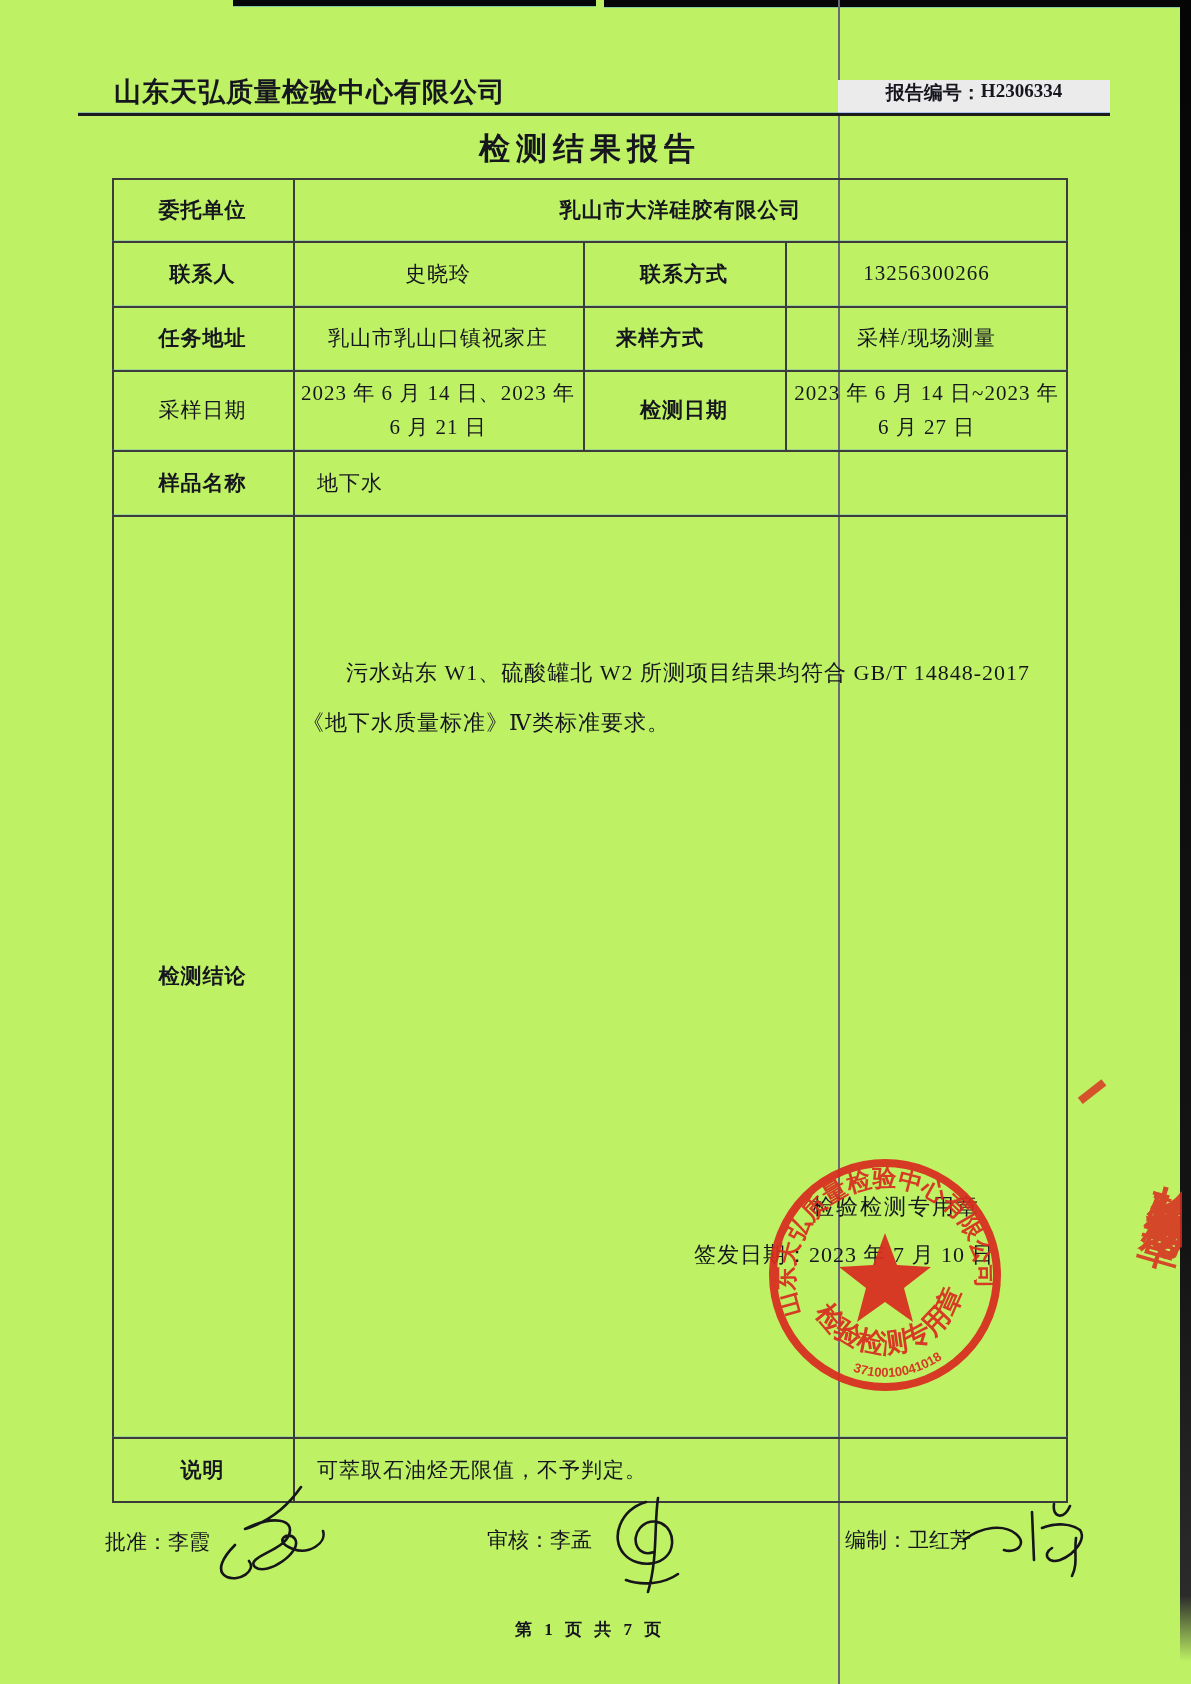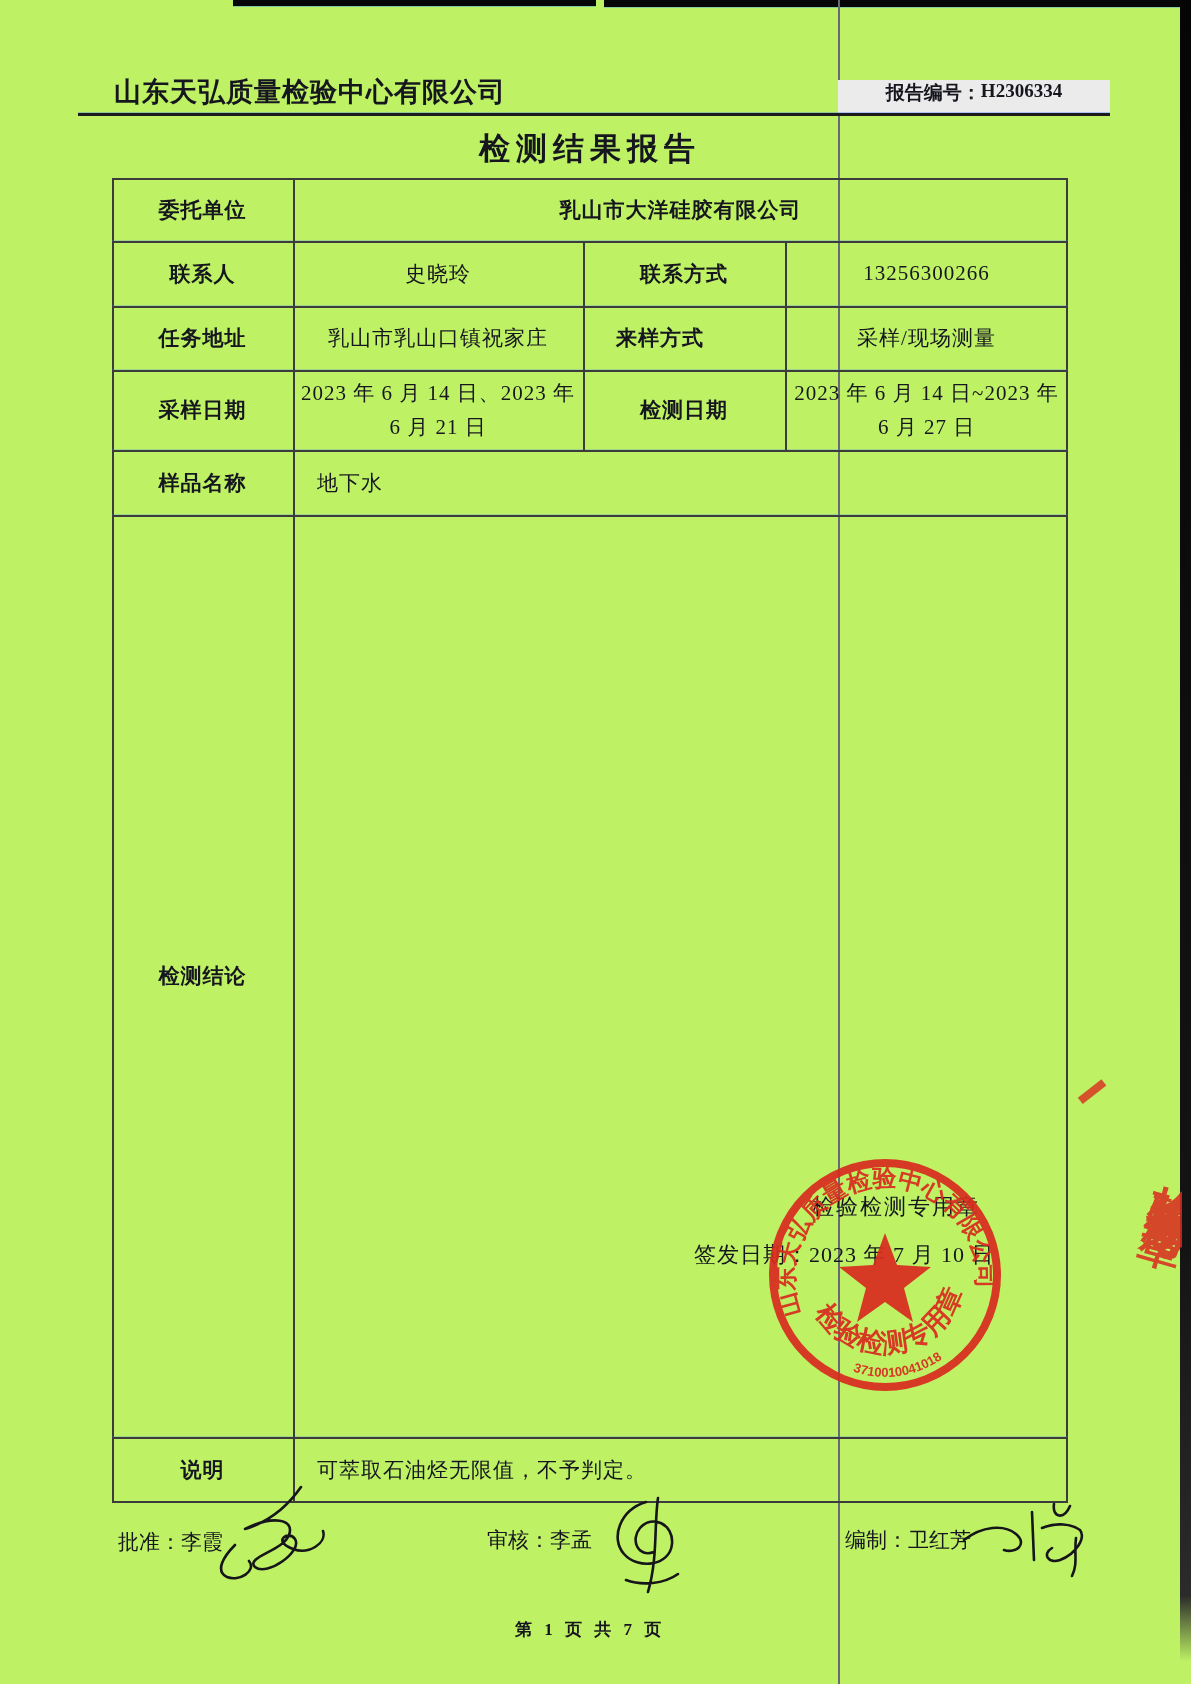--- a/index.html
+++ b/index.html
@@ -53,29 +53,30 @@
   <div class="cell" style="left:112px;top:241px;width:181px;height:65px;font-weight:bold;">联系人</div>
   <div class="cell" style="left:293px;top:241px;width:290px;height:65px;">史晓玲</div>
   <div class="cell" style="left:583px;top:241px;width:202px;height:65px;font-weight:bold;">联系方式</div>
   <div class="cell" style="left:785px;top:241px;width:283px;height:65px;">13256300266</div>
 
   <div class="cell" style="left:112px;top:306px;width:181px;height:64px;font-weight:bold;">任务地址</div>
   <div class="cell" style="left:293px;top:306px;width:290px;height:64px;">乳山市乳山口镇祝家庄</div>
   <div class="cell" style="left:559px;top:306px;width:202px;height:64px;font-weight:bold;">来样方式</div>
   <div class="cell" style="left:785px;top:306px;width:283px;height:64px;">采样/现场测量</div>
 
-  <div class="cell" style="left:112px;top:370px;width:181px;height:80px;font-weight:bold;">采样日期</div>
+  <div class="cell" style="left:112px;top:370px;width:181px;height:80px;font-weight:normal;">采样日期</div>
   <div class="cell" style="left:293px;top:370px;width:290px;height:80px;text-align:center;line-height:34px;padding:16px 8px;box-sizing:border-box;">2023 年 6 月 14 日、2023 年 6 月 21 日</div>
   <div class="cell" style="left:583px;top:370px;width:202px;height:80px;font-weight:bold;">检测日期</div>
   <div class="cell" style="left:785px;top:370px;width:283px;height:80px;text-align:center;line-height:34px;padding:6px 4px;box-sizing:border-box;">2023 年 6 月 14 日~2023 年 6 月 27 日</div>
 
   <div class="cell" style="left:112px;top:450px;width:181px;height:65px;font-weight:bold;">样品名称</div>
   <div class="cell left" style="left:293px;top:450px;width:775px;height:65px;">地下水</div>
 
   <div class="cell" style="left:112px;top:515px;width:181px;height:922px;font-weight:bold;">检测结论</div>
+  <div class="abs" style="left:302px;top:648px;width:758px;font-size:22px;line-height:50px;text-indent:2em;letter-spacing:1px;">污水站东 W1、硫酸罐北 W2 所测项目结果均符合 GB/T 14848-2017 《地下水质量标准》Ⅳ类标准要求。</div>
 
   <div class="abs" style="left:812px;top:1192px;font-size:22px;letter-spacing:2px;">检验检测专用章</div>
   <div class="abs" style="left:694px;top:1240px;font-size:22px;letter-spacing:1px;">签发日期：2023 年 7 月 10 日</div>
 
   <svg class="abs" style="left:760px;top:1150px;" width="250" height="250" viewBox="0 0 250 250">
     <g transform="translate(5,5)" opacity="0.92">
       <circle cx="120" cy="120" r="112" fill="none" stroke="#d92b1f" stroke-width="8"></circle>
       <path fill="#d92b1f" d="M120 78 L132 110 L166 112 L139 133 L148 167 L120 147 L92 167 L101 133 L74 112 L108 110 Z"></path>
       <g transform="rotate(-8 120 120)">
         <defs>
@@ -97,21 +98,21 @@
   </svg>
 
   <div class="abs" style="left:1128px;top:1158px;width:54px;height:214px;overflow:hidden;">
     <div class="redtxt" style="writing-mode:vertical-rl;font-size:44px;font-weight:bold;opacity:.85;transform:rotate(16deg) translate(22px,-10px);letter-spacing:6px;">检验检测专用章</div>
   </div>
   <div class="abs" style="left:1082px;top:1086px;width:30px;height:16px;border-top:8px solid #d92b1f;opacity:.8;transform:rotate(-38deg);"></div>
 
   <div class="cell" style="left:112px;top:1437px;width:181px;height:66px;font-weight:bold;">说明</div>
   <div class="cell left" style="left:293px;top:1437px;width:775px;height:66px;">可萃取石油烃无限值，不予判定。</div>
 
-  <div class="abs" style="left:118px;top:1528px;font-size:21px;">
+  <div class="abs" style="left:105px;top:1528px;font-size:21px;">
     <span>批准：</span><span>李霞</span>
   </div>
   <svg class="abs sig" style="left:205px;top:1485px;overflow:visible;" width="160" height="110" viewBox="0 0 160 110">
     <path d="M96,2 C80,25 60,38 40,44 C68,30 90,34 84,50 C78,66 40,72 50,82 C62,92 98,66 90,54 C84,45 66,56 88,64 C104,70 122,58 118,46 M30,60 C18,72 10,86 22,92 C34,97 52,86 44,76"></path>
   </svg>
 
   <div class="abs" style="left:487px;top:1526px;font-size:21px;">
     <span>审核：</span><span>李孟</span>
   </div>
   <svg class="abs sig" style="left:598px;top:1496px;overflow:visible;" width="95" height="105" viewBox="0 0 95 105">

